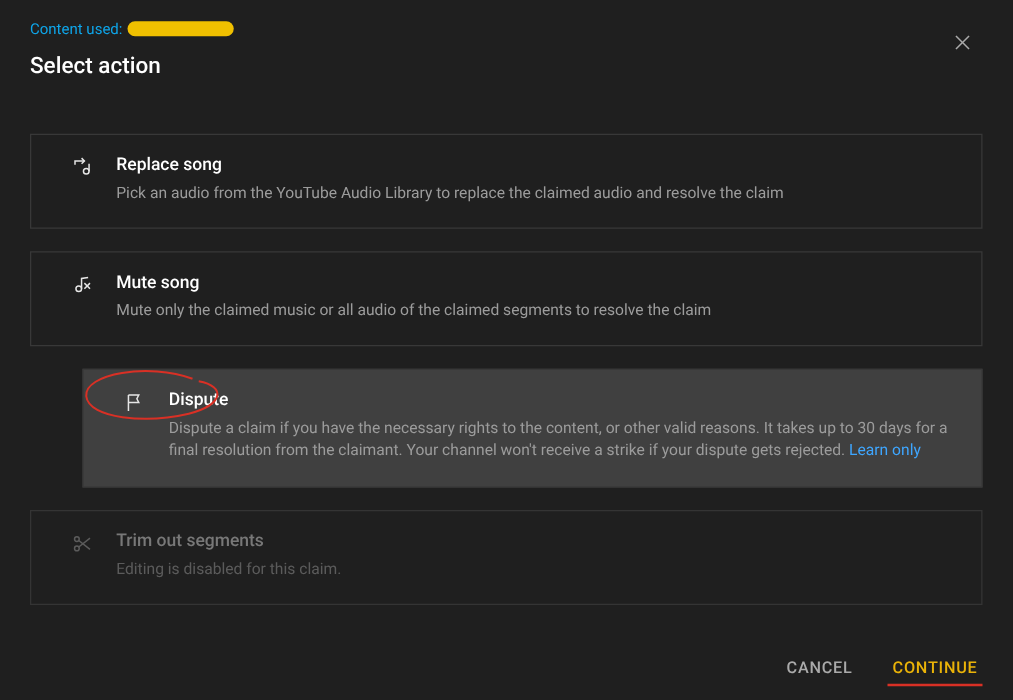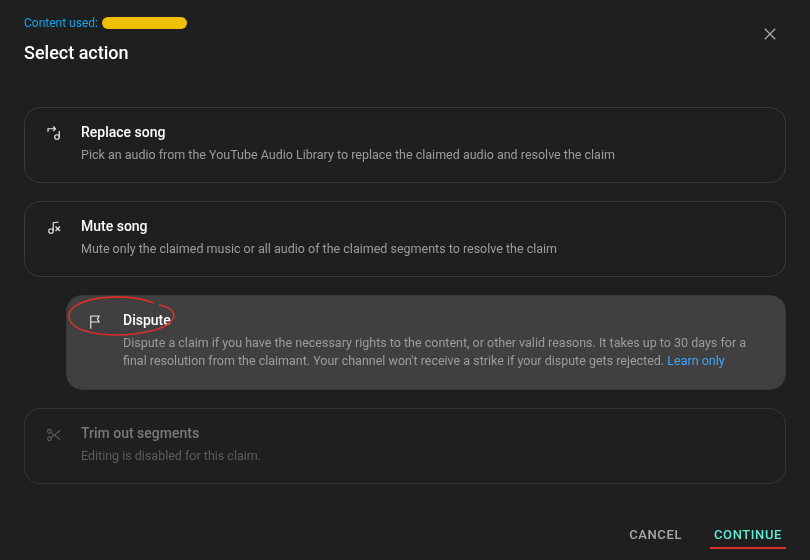--- a/index.html
+++ b/index.html
@@ -63,22 +63,22 @@
       height: 18px;
     }
     .options {
       margin-top: 20px;
       display: flex;
       flex-direction: column;
       gap: 18px;
     }
     .option-card {
       border: 1px solid #383838;
-      border-radius: 16px;
-      padding: 16px 20px 18px 20px;
+      border-radius: 0;
+      padding: 16px 20px 18px 32px;
       display: flex;
       gap: 16px;
       cursor: pointer;
       position: relative;
     }
     .option-card.selected {
       background: #404040;
       border-color: #383838;
       margin-left: 42px;
     }
@@ -136,21 +136,21 @@
       font-weight: 500;
       letter-spacing: 0.6px;
       cursor: pointer;
       text-transform: uppercase;
       padding: 6px 4px;
     }
     .btn-cancel {
       color: #aaa;
     }
     .btn-continue {
-      color: #5eead4;
+      color: #eab308;
       position: relative;
     }
     .underline-mark {
       position: absolute;
       left: 0;
       right: 0;
       bottom: -1px;
       height: 2px;
       background: #d93025;
     }

